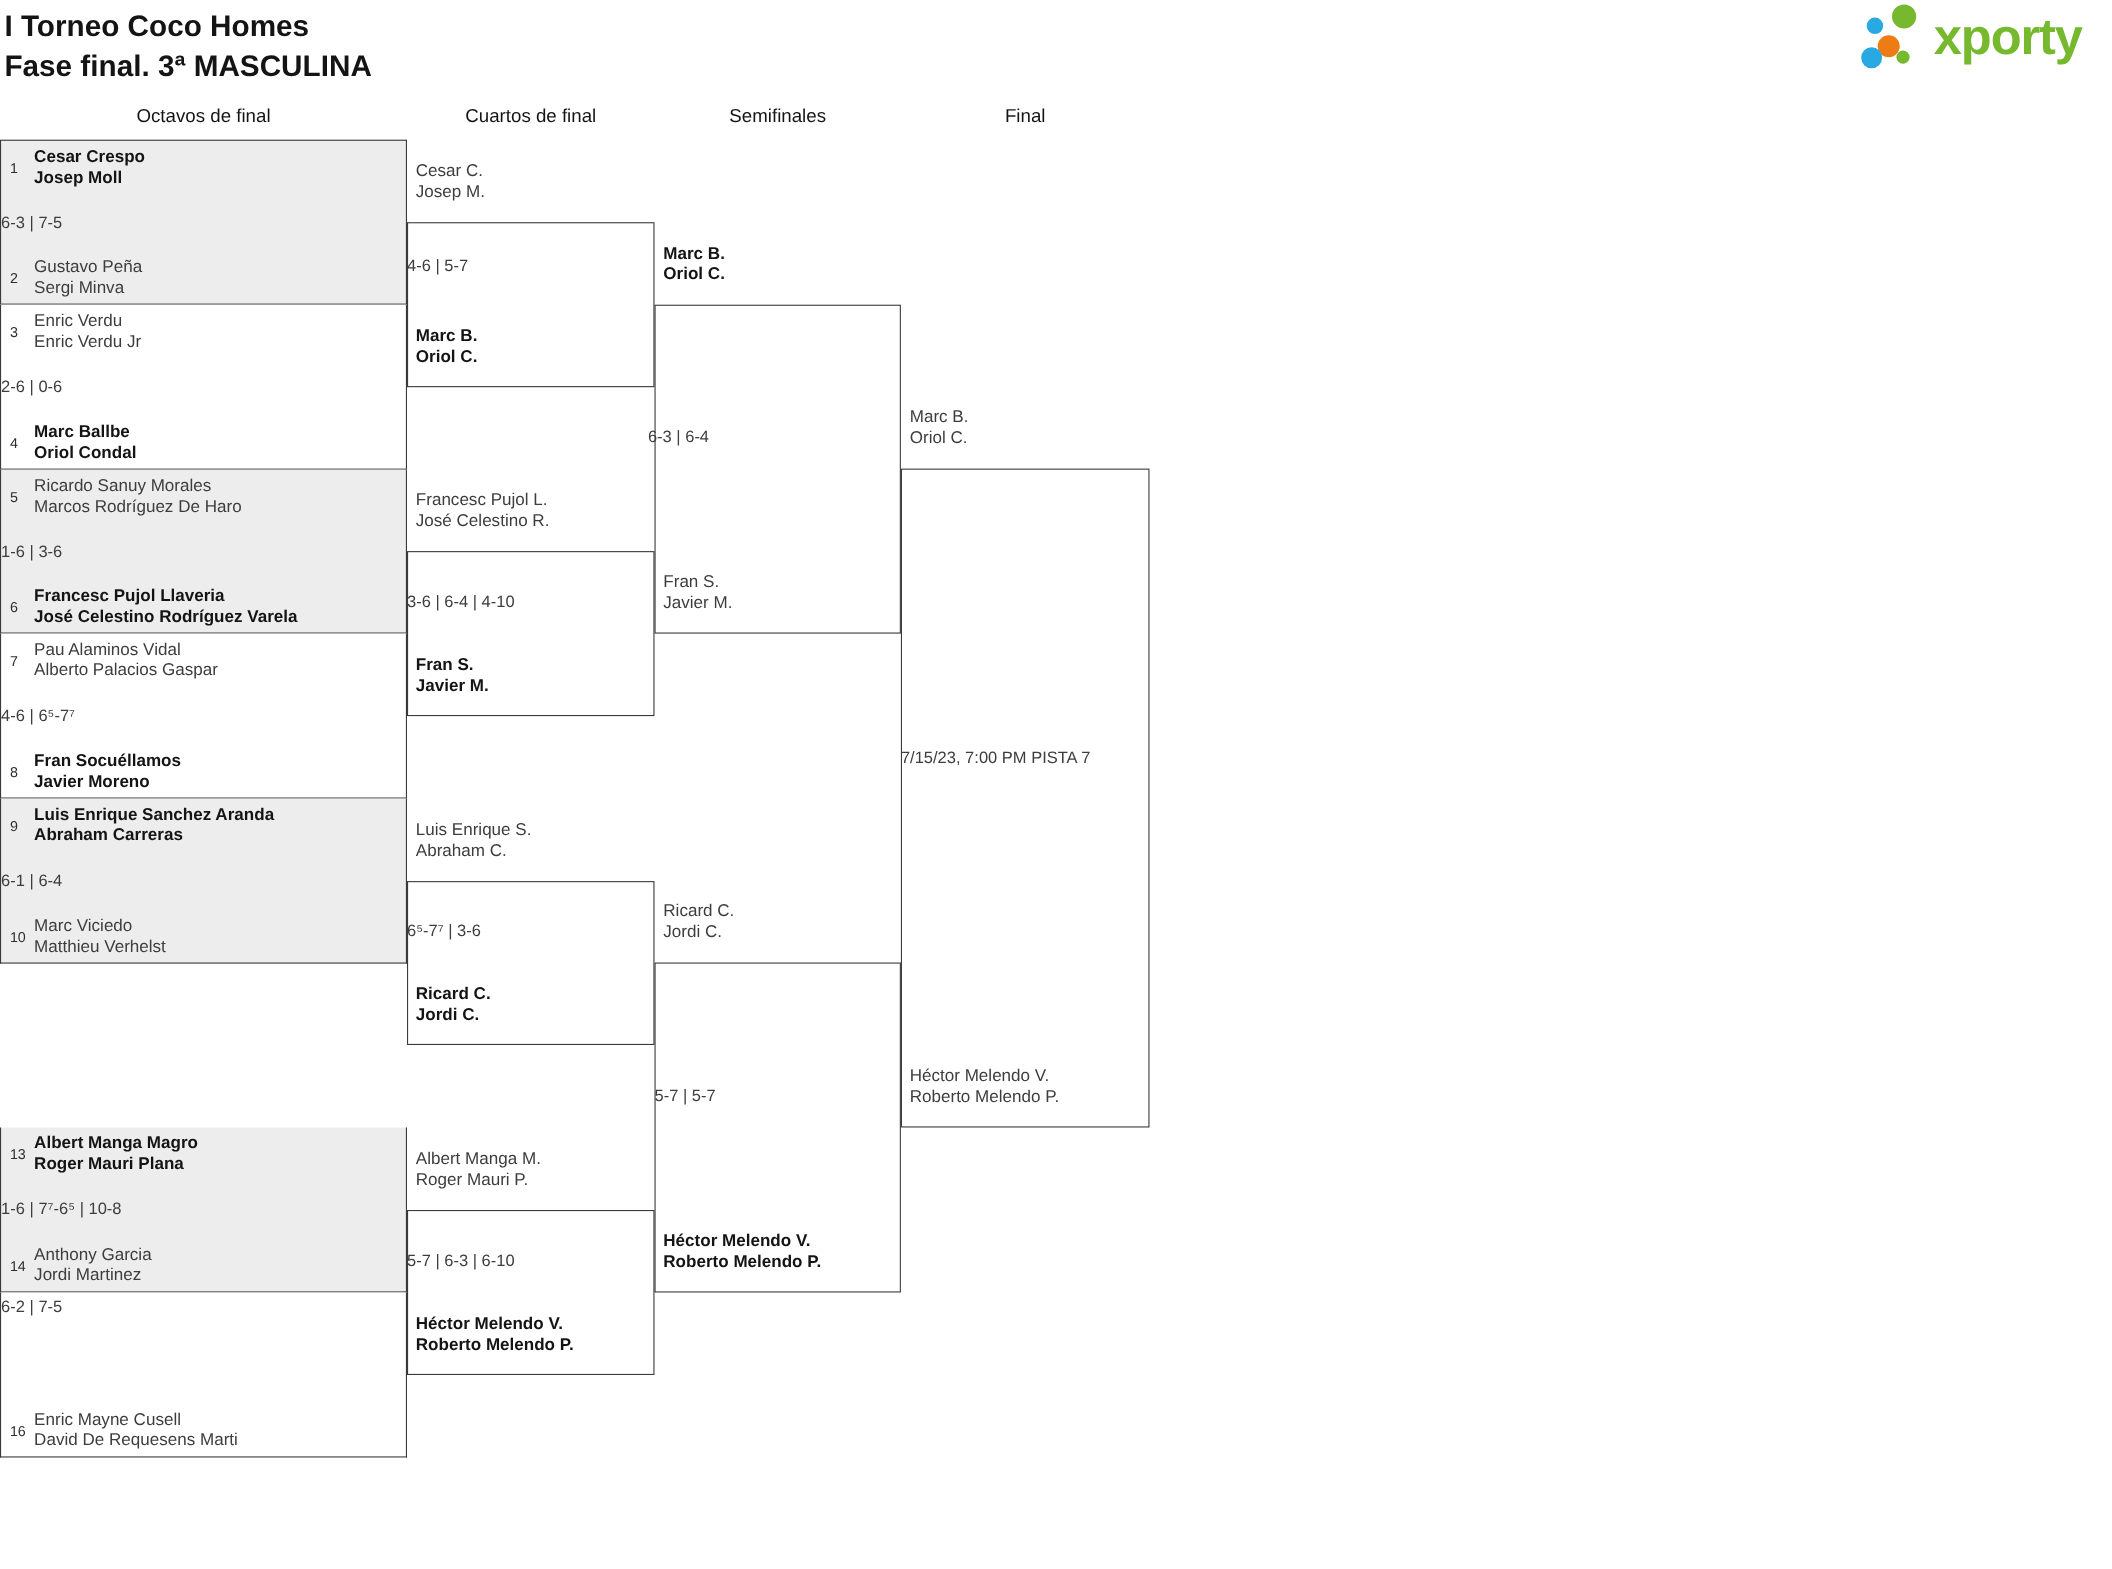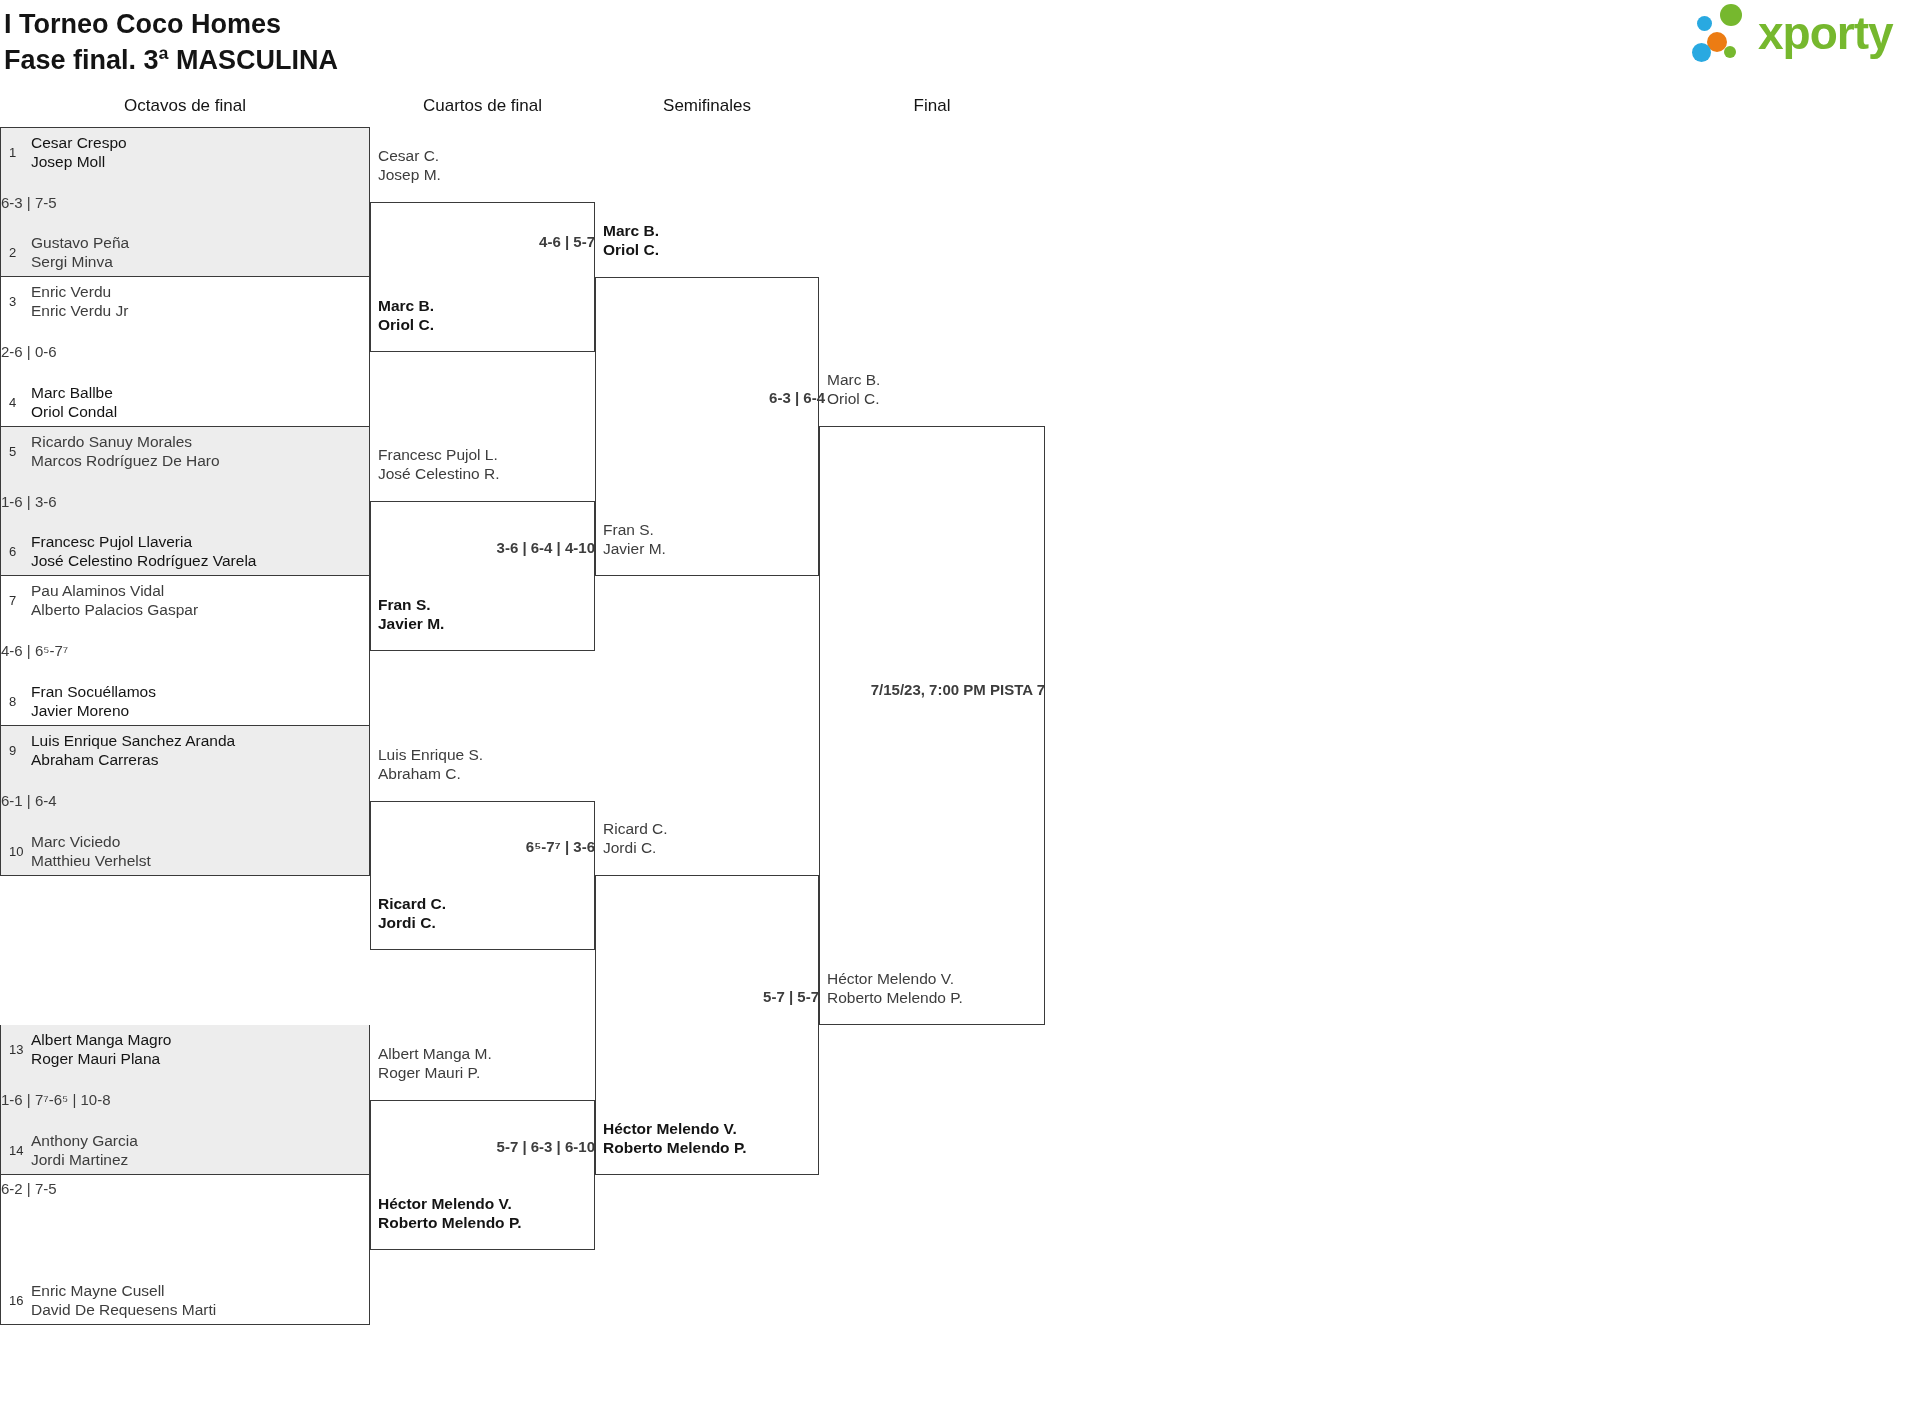--- a/index.html
+++ b/index.html
@@ -27,27 +27,27 @@
     border:1px solid #3a3a3a;border-top:none;
     display:flex;flex-direction:column;justify-content:space-between;
     padding:5px 0;background:#fff;
   }
   .m.first{border-top:1px solid #3a3a3a;}
   .m.shade{background:#ededed;}
   .team{display:flex;align-items:center;padding:0 6px;}
   .seed{width:22px;flex:0 0 22px;font-size:13px;color:#2e2e2e;padding-left:2px;}
   .names{font-size:15.5px;line-height:19px;color:#3d3d3d;}
   .ln{display:block;}
-  .team.winner .names{font-weight:normal;color:#141414;}
+  .team.winner .names{font-weight:bold;color:#141414;}
   .score{text-align:left;font-size:15px;color:#3d3d3d;}
   
   .rbox{position:absolute;box-sizing:border-box;border:1px solid #3a3a3a;background:transparent;}
   .part{position:absolute;font-size:15.5px;line-height:19px;color:#3d3d3d;}
   .part.winner{font-weight:bold;color:#141414;}
-  .rscore{position:absolute;text-align:right;font-size:15px;color:#3d3d3d;font-weight:bold;}
+  .rscore{position:absolute;text-align:left;font-size:15px;color:#3d3d3d;}
 </style>
 </head>
 <body>
 
 <div class="page">
 
   <div class="title">
     <div>I Torneo Coco Homes</div>
     <div>Fase final. 3ª MASCULINA</div>
   </div>

